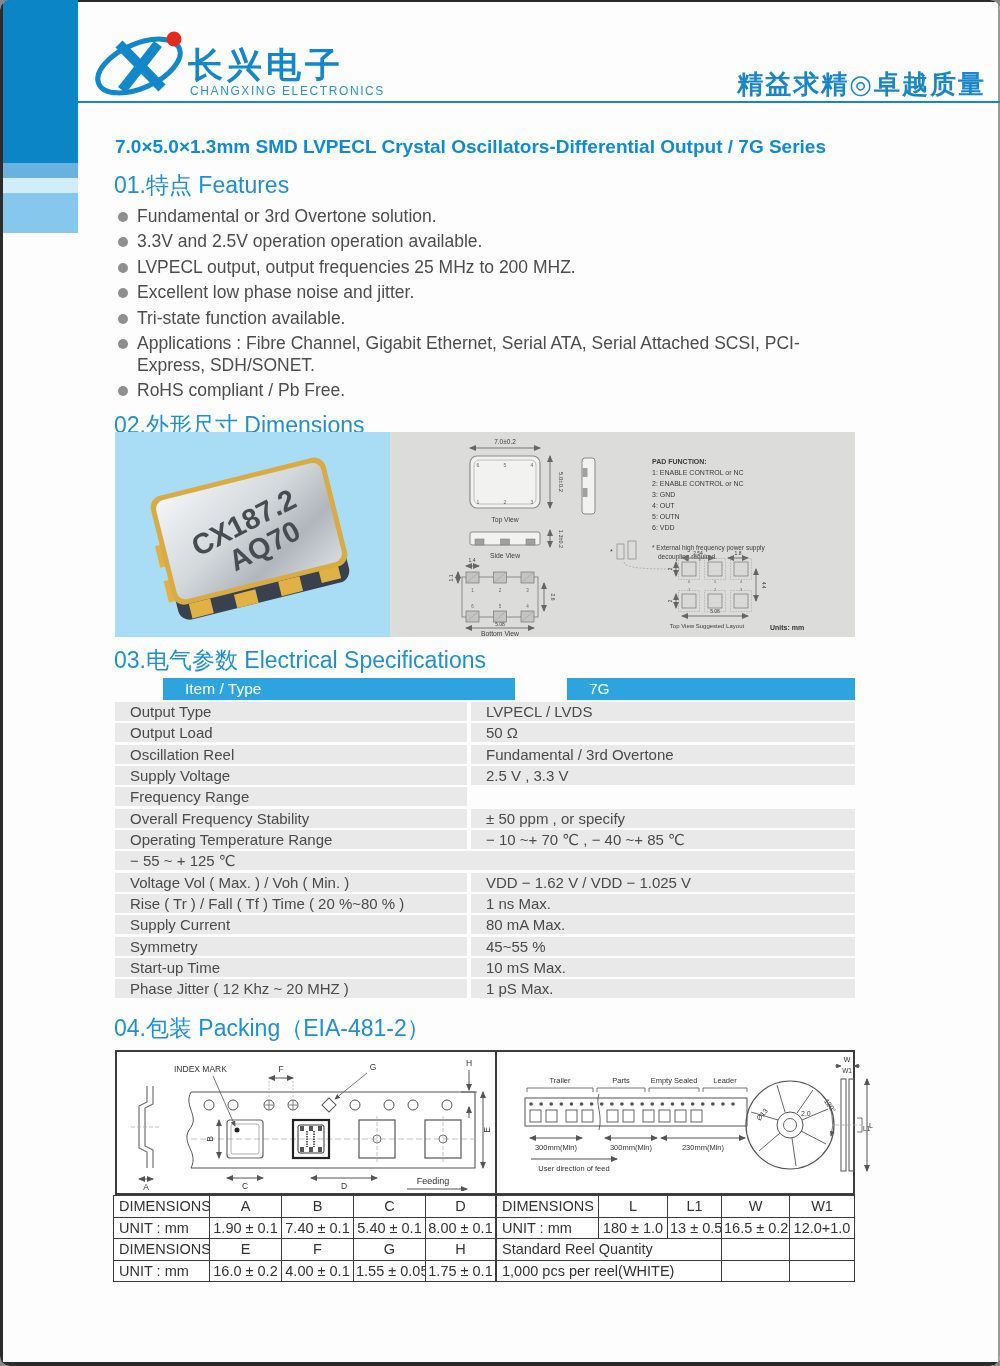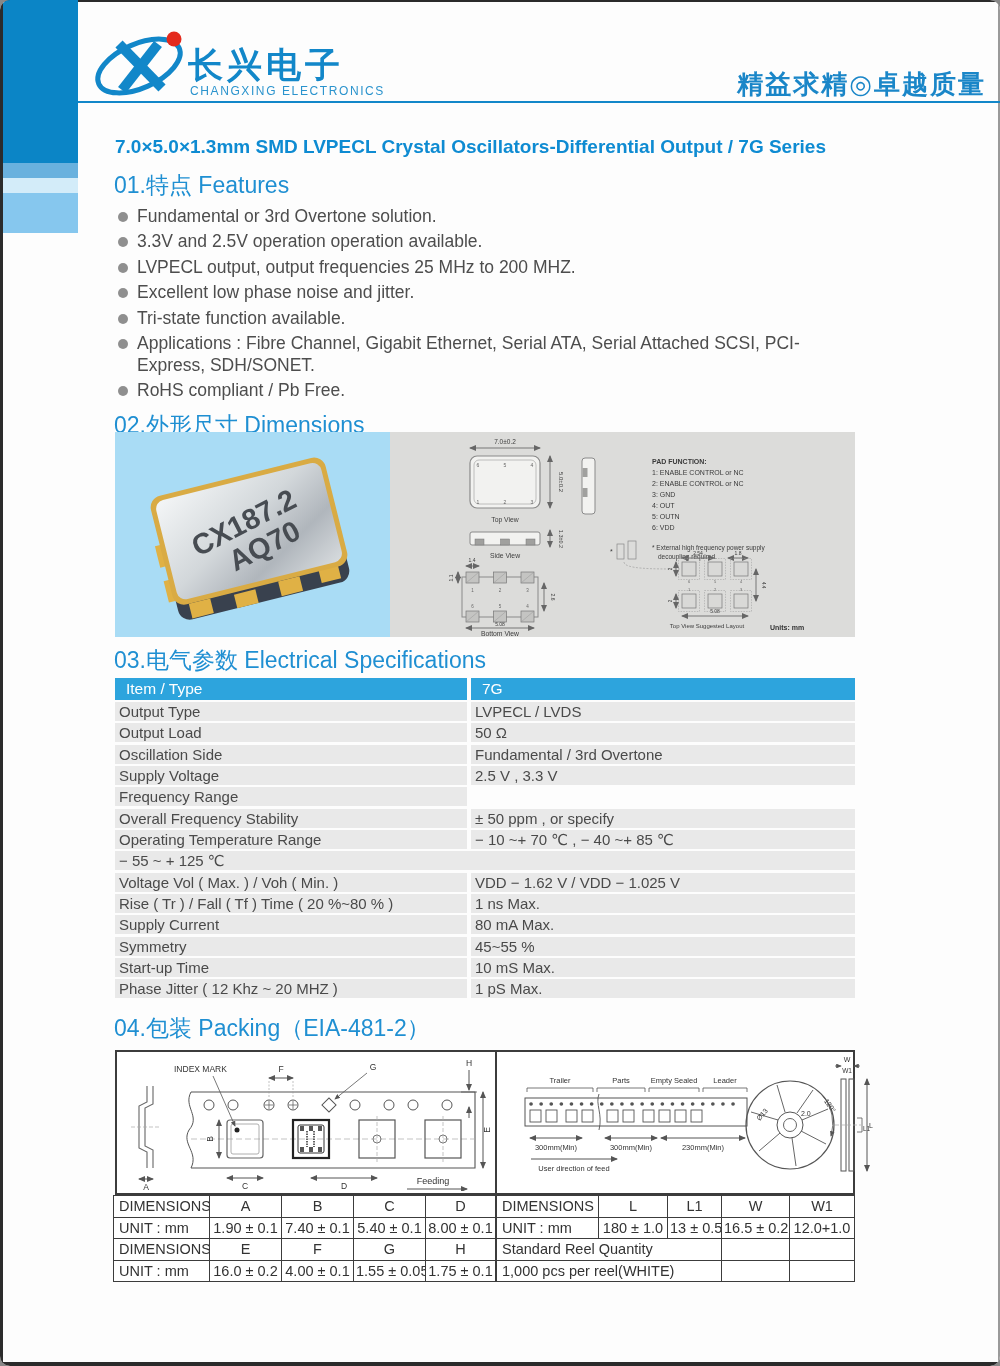--- a/index.html
+++ b/index.html
@@ -30,23 +30,23 @@
   .features{position:absolute;left:118px;top:206px;width:726px;}
   .feat{display:flex;margin-bottom:3.6px;font-size:17.5px;color:#4d4d4d;line-height:21.8px;}
   .feat .dot{width:10px;height:10px;border-radius:50%;background:#8f8f8f;margin:6px 9px 0 0;flex:none;}
   
   .fig{position:absolute;left:115px;top:432px;width:740px;height:205px;}
   .photo{position:absolute;left:0;top:0;width:275px;height:205px;background:#a9dcf5;}
   .draw{position:absolute;left:275px;top:0;width:465px;height:205px;background:#dcdcda;}
   
   .spec-table{position:absolute;left:115px;top:678px;width:740px;}
   .spec-hrow{display:flex;gap:4px;margin-bottom:2px;}
-  .spec-hrow>div{background:#2da4dd;color:#fff;height:22px;line-height:22px;font-size:15.5px;padding-left:11px;box-sizing:border-box;}
+  .spec-hrow>div{background:#2da4dd;color:#fff;height:22px;line-height:22px;font-size:15.5px;padding-left:22px;box-sizing:border-box;margin-left:48px;}
   .spec-row{display:flex;gap:4px;margin-bottom:2.35px;}
-  .spec-row>div{background:#e9e9e9;color:#4a4a4a;height:19px;line-height:19.5px;font-size:15px;padding-left:4px;box-sizing:border-box;}
+  .spec-row>div{background:#e9e9e9;color:#4a4a4a;height:19px;line-height:19.5px;font-size:15px;padding-left:15px;box-sizing:border-box;}
   .sc1{width:352px;flex:none;} .sc2{flex:1;}
   
   .pack{position:absolute;left:115px;top:1050px;width:740px;height:145px;border:2px solid #3c3c3c;box-sizing:border-box;background:#fff;}
   .pack-div{position:absolute;left:378px;top:0;width:2px;height:100%;background:#3c3c3c;}
   .pack-left{position:absolute;left:0;top:0;}
   .pack-right{position:absolute;left:400px;top:0;}
   
   .dimtables{position:absolute;left:113px;top:1195px;display:flex;}
   .dimtables table{border-collapse:collapse;table-layout:fixed;}
   .dimtables td{border:1.5px solid #3c3c3c;height:20.5px;font-size:14.5px;color:#333;text-align:center;padding:0 2px;overflow:hidden;white-space:nowrap;background:#fff;}
@@ -288,21 +288,21 @@
     </div>
     <div class="spec-row">
         <div class="sc1">Output Type</div>
         <div class="sc2">LVPECL / LVDS</div>
       </div>
     <div class="spec-row">
         <div class="sc1">Output Load</div>
         <div class="sc2">50 Ω</div>
       </div>
     <div class="spec-row">
-        <div class="sc1">Oscillation Side</div>
+        <div class="sc1">Oscillation Reel</div>
         <div class="sc2">Fundamental / 3rd Overtone</div>
       </div>
     <div class="spec-row">
         <div class="sc1">Supply Voltage</div>
         <div class="sc2">2.5 V , 3.3 V</div>
       </div>
     <div class="spec-row">
         <div class="sc1">Frequency Range</div>
       </div>
     <div class="spec-row">

